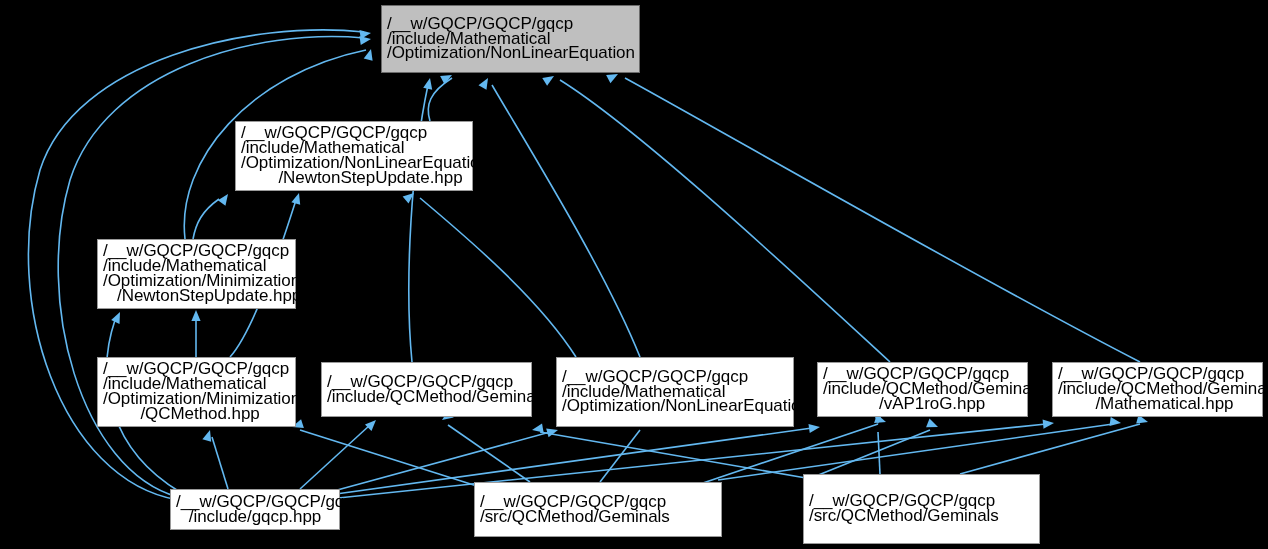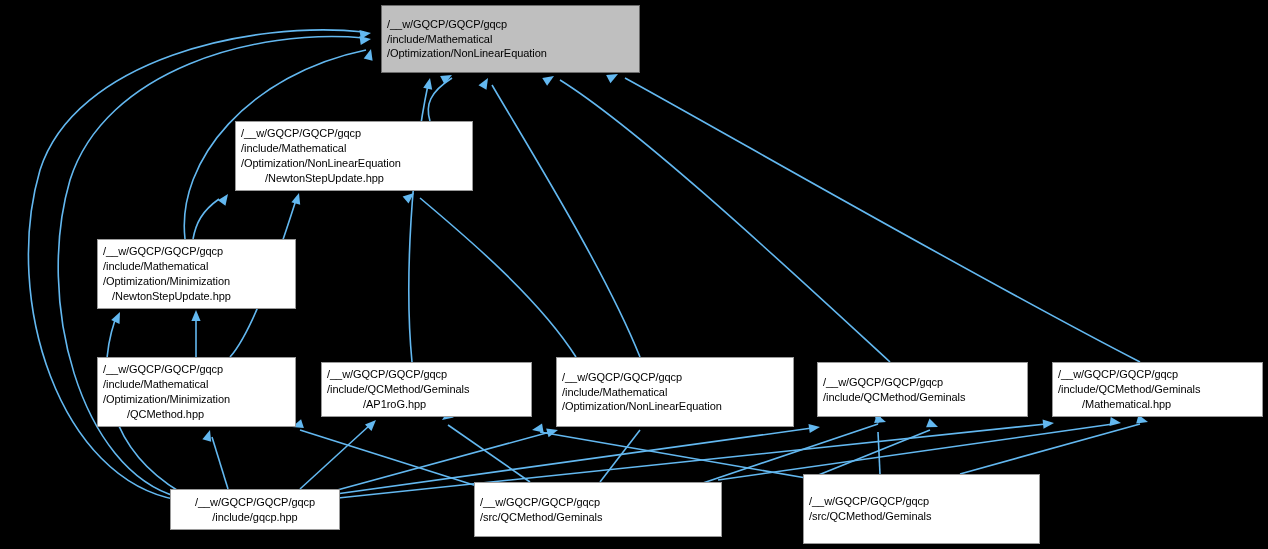--- a/index.html
+++ b/index.html
@@ -22,21 +22,21 @@
     width: 1268px;
     height: 549px;
     pointer-events: none;
   }
   .node {
     position: absolute;
     box-sizing: border-box;
     background: #ffffff;
     border: 1px solid #9a9a9a;
     color: #000000;
-    font-size: 11px;
+    font-size: 17px;
     line-height: 14.9px;
     text-align: center;
     display: flex;
     flex-direction: column;
     justify-content: center;
     align-items: center;
     white-space: pre;
     letter-spacing: -0.05px;
     z-index: 5;
   }
@@ -111,20 +111,20 @@
       <polygon points="0,0 -11,4.6 -11,-4.6" fill="#63b8f0" transform="translate(878,424) rotate(-270)"></polygon>
       <path d="M 806,480 L 930,430" fill="none" stroke="#63b8f0" stroke-width="1.6"></path>
       <polygon points="0,0 -11,4.6 -11,-4.6" fill="#63b8f0" transform="translate(938,427) rotate(-338)"></polygon>
       <path d="M 960,474 L 1140,424" fill="none" stroke="#63b8f0" stroke-width="1.6"></path>
       <polygon points="0,0 -11,4.6 -11,-4.6" fill="#63b8f0" transform="translate(1148,422) rotate(-345)"></polygon>
     </svg>
 <div class="node root" style="left: 381px; top: 5px; width: 259px; height: 68px;"><span class="label left">/__w/GQCP/GQCP/gqcp</span><span class="label left">/include/Mathematical</span><span class="label left">/Optimization/NonLinearEquation</span></div>
     <div class="node" style="left: 235px; top: 121px; width: 238px; height: 70px;"><span class="label left">/__w/GQCP/GQCP/gqcp</span><span class="label left">/include/Mathematical</span><span class="label left">/Optimization/NonLinearEquation</span><span class="label left">        /NewtonStepUpdate.hpp</span></div>
     <div class="node" style="left: 97px; top: 239px; width: 199px; height: 70px;"><span class="label left">/__w/GQCP/GQCP/gqcp</span><span class="label left">/include/Mathematical</span><span class="label left">/Optimization/Minimization</span><span class="label left">   /NewtonStepUpdate.hpp</span></div>
     <div class="node" style="left: 97px; top: 357px; width: 199px; height: 70px;"><span class="label left">/__w/GQCP/GQCP/gqcp</span><span class="label left">/include/Mathematical</span><span class="label left">/Optimization/Minimization</span><span class="label left">        /QCMethod.hpp</span></div>
-    <div class="node" style="left: 321px; top: 362px; width: 211px; height: 55px;"><span class="label left">/__w/GQCP/GQCP/gqcp</span><span class="label left">/include/QCMethod/Geminals</span><span class="label left">            /AP1roG.hpp</span></div>
+    <div class="node" style="left: 321px; top: 362px; width: 211px; height: 55px;"><span class="label left">/__w/GQCP/GQCP/gqcp</span><span class="label left">/include/QCMethod/Geminals</span></div>
     <div class="node" style="left: 556px; top: 357px; width: 238px; height: 70px;"><span class="label left">/__w/GQCP/GQCP/gqcp</span><span class="label left">/include/Mathematical</span><span class="label left">/Optimization/NonLinearEquation</span></div>
-    <div class="node" style="left: 817px; top: 362px; width: 211px; height: 55px;"><span class="label left">/__w/GQCP/GQCP/gqcp</span><span class="label left">/include/QCMethod/Geminals</span></div>
+    <div class="node" style="left: 817px; top: 362px; width: 211px; height: 55px;"><span class="label left">/__w/GQCP/GQCP/gqcp</span><span class="label left">/include/QCMethod/Geminals</span><span class="label left">            /vAP1roG.hpp</span></div>
     <div class="node" style="left: 1052px; top: 362px; width: 211px; height: 55px;"><span class="label left">/__w/GQCP/GQCP/gqcp</span><span class="label left">/include/QCMethod/Geminals</span><span class="label left">        /Mathematical.hpp</span></div>
     <div class="node" style="left: 170px; top: 489px; width: 170px; height: 41px;"><span class="label">/__w/GQCP/GQCP/gqcp</span><span class="label">/include/gqcp.hpp</span></div>
     <div class="node" style="left: 474px; top: 482px; width: 248px; height: 55px;"><span class="label left">/__w/GQCP/GQCP/gqcp</span><span class="label left">/src/QCMethod/Geminals</span></div>
     <div class="node" style="left: 803px; top: 474px; width: 237px; height: 70px;"><span class="label left">/__w/GQCP/GQCP/gqcp</span><span class="label left">/src/QCMethod/Geminals</span></div>
   </div>
 
 </body></html>

